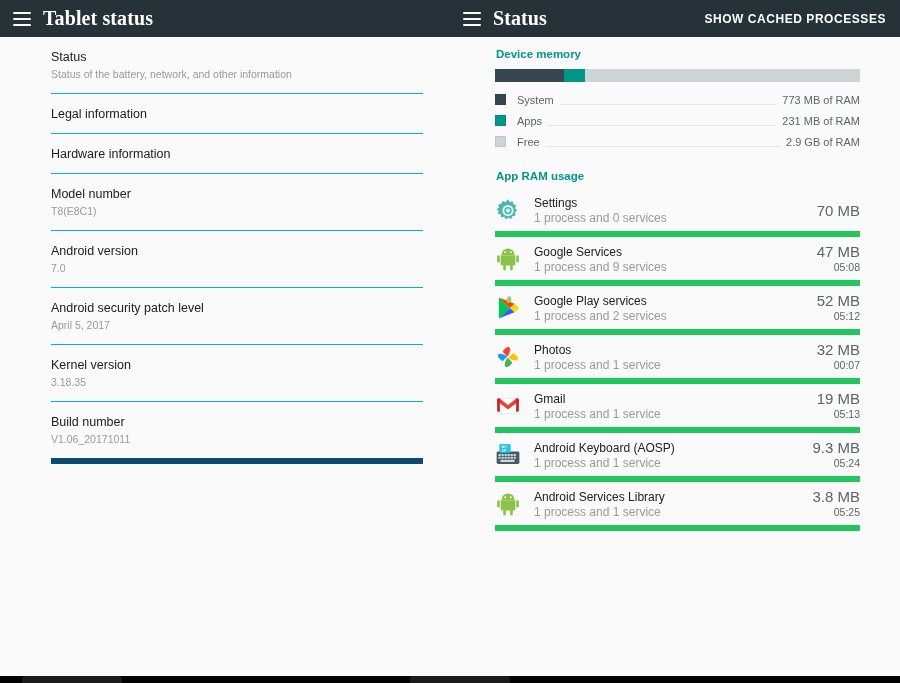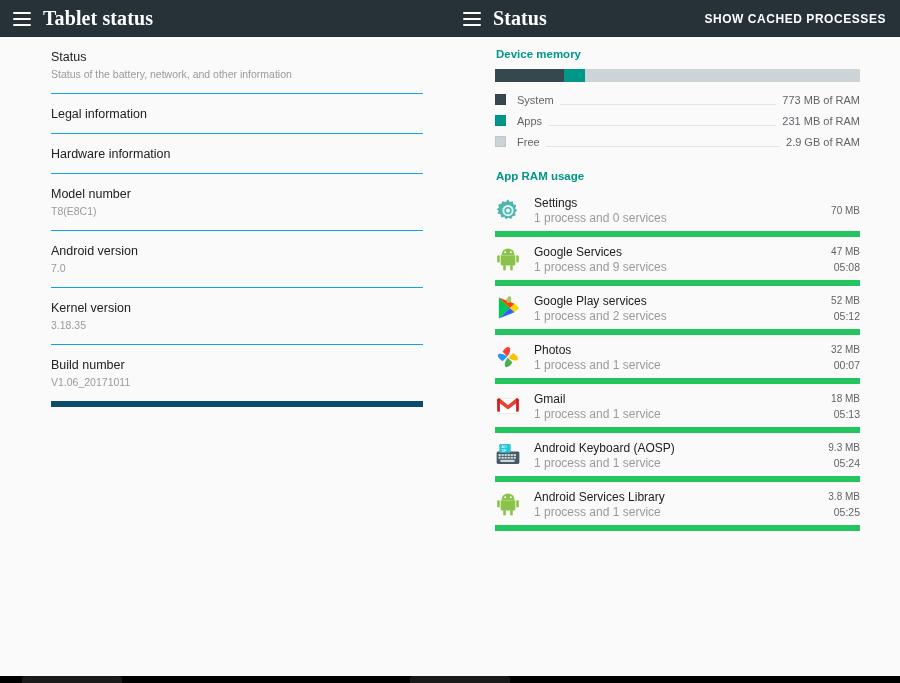--- a/index.html
+++ b/index.html
@@ -99,21 +99,21 @@
   }
   .app-icon {
     width: 26px; height: 26px; flex: 0 0 auto; margin-right: 13px;
     position: relative;
   }
   .app-icon svg { display: block; width: 26px; height: 26px; }
   .app-text { flex: 1 1 auto; min-width: 0; }
   .app-name { font-size: 12px; color: #212121; line-height: 15px; }
   .app-proc { font-size: 12px; color: #9a9a9a; line-height: 14px; margin-top: 0; }
   .app-right { text-align: right; flex: 0 0 auto; padding-left: 10px; }
-  .app-size { font-size: 10px; color: #5f6368; line-height: 15px; }
+  .app-size { font-size: 15px; color: #5f6368; line-height: 15px; }
   .app-time { font-size: 10.5px; color: #5f6368; line-height: 14px; margin-top: 1px; }
 
   
   .navbar {
     position: absolute; left: 0; bottom: 0; width: 900px; height: 7px;
     background: #000000;
   }
   .nav-hint {
     position: absolute; top: 0; height: 7px; width: 100px;
     background: #1a1a1a; border-radius: 3px 3px 0 0;
@@ -160,20 +160,24 @@
         </div>
         <div class="setting-row">
           <div class="setting-title">Model number</div>
           <div class="setting-sub">T8(E8C1)</div>
         </div>
         <div class="setting-row">
           <div class="setting-title">Android version</div>
           <div class="setting-sub">7.0</div>
         </div>
         <div class="setting-row">
+          <div class="setting-title">Android security patch level</div>
+          <div class="setting-sub">April 5, 2017</div>
+        </div>
+        <div class="setting-row">
           <div class="setting-title">Kernel version</div>
           <div class="setting-sub">3.18.35</div>
         </div>
         <div class="setting-row">
           <div class="setting-title">Build number</div>
           <div class="setting-sub">V1.06_20171011</div>
         </div>
       </div>
   </div>
 
@@ -295,21 +299,21 @@
               <path fill="#c5221f" d="M2 6.4c0-.8.6-1.4 1.4-1.4h1.1v12.4H3.4A1.4 1.4 0 0 1 2 16z"></path>
               <path fill="#c5221f" d="M22 6.4c0-.8-.6-1.4-1.4-1.4h-1.1v12.4h1.1A1.4 1.4 0 0 0 22 16z"></path>
               <path fill="#ea4335" d="M4.5 7.4L12 12.9l7.5-5.5v2L12 15 4.5 9.4z"></path>
             </svg>
           </div>
           <div class="app-text">
             <div class="app-name">Gmail</div>
             <div class="app-proc">1 process and 1 service</div>
           </div>
           <div class="app-right">
-            <div class="app-size">18 MB</div>
+            <div class="app-size">19 MB</div>
             <div class="app-time">05:13</div>
           </div>
         </div>
         <div class="app-row">
           <div class="app-icon">
             <svg viewBox="0 0 24 24">
               <rect x="1.5" y="8.8" width="21" height="11.4" rx="1.3" fill="#455a64"></rect>
               <rect x="4" y="1.8" width="10.5" height="8.2" rx="1.3" fill="#26c6da"></rect>
               <text x="6.1" y="5.4" font-size="3.4" fill="#ffffff" font-family="sans-serif">AO</text>
               <text x="6.1" y="9" font-size="3.4" fill="#ffffff" font-family="sans-serif">SP</text>

